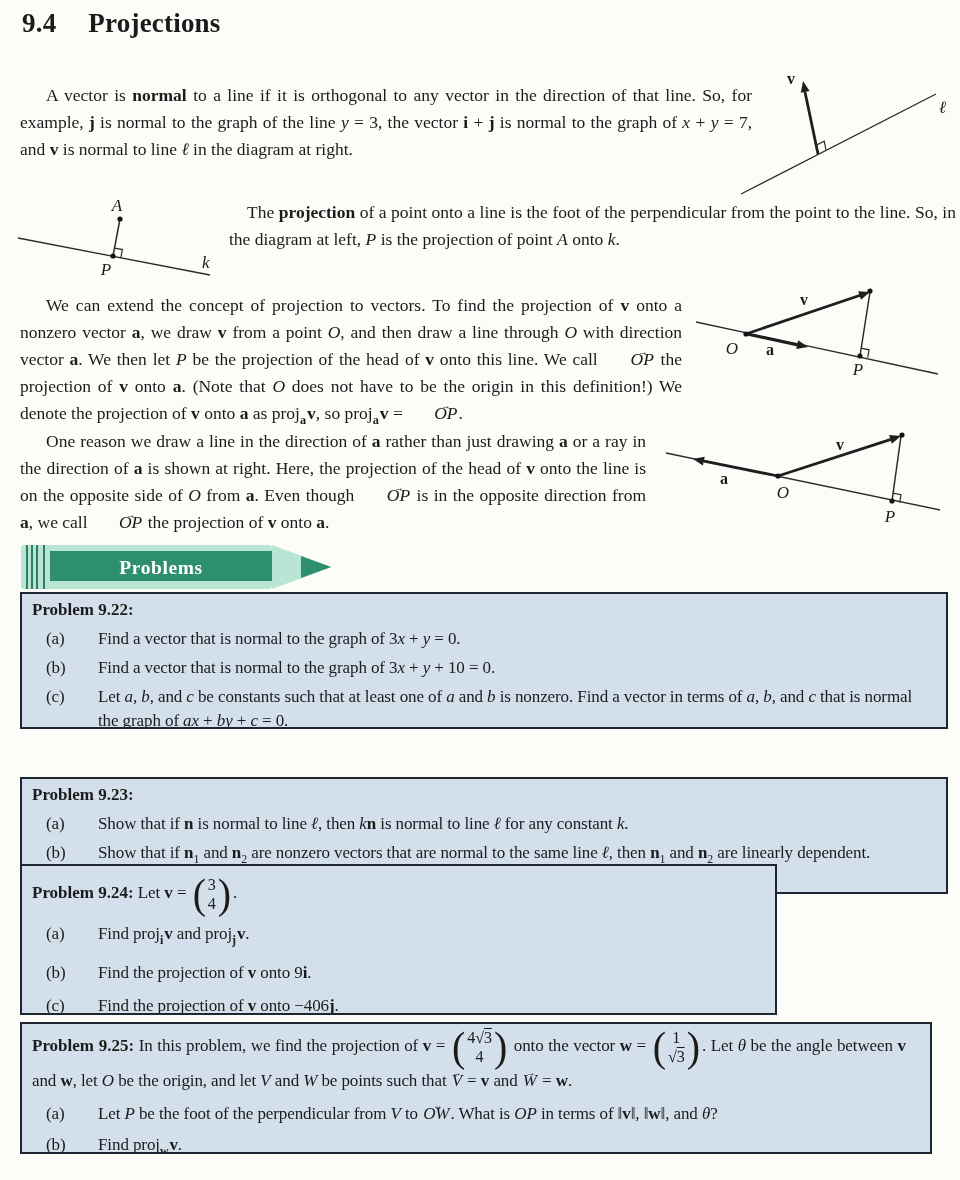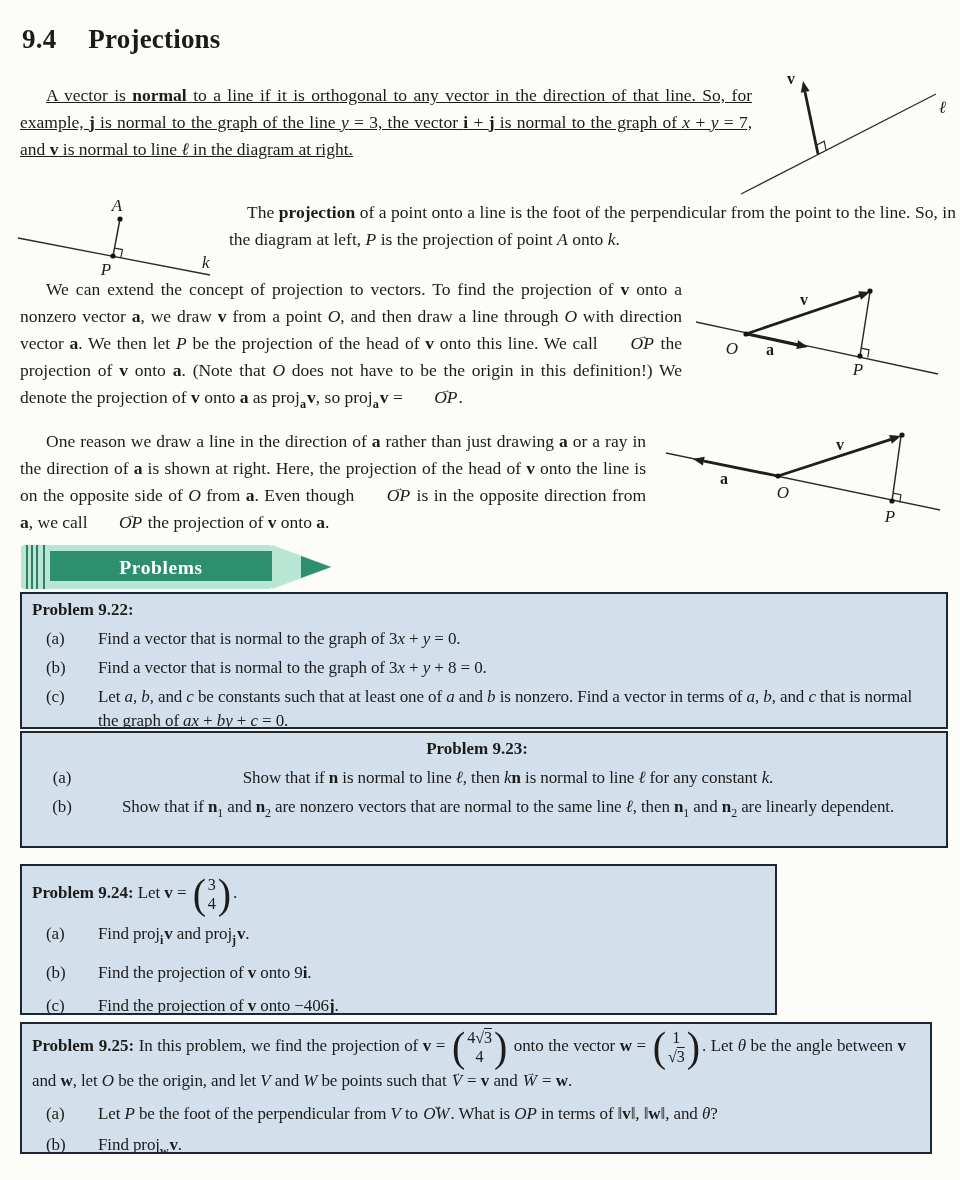--- a/index.html
+++ b/index.html
@@ -13,26 +13,26 @@
   *{box-sizing:border-box;}
   html,body{margin:0;padding:0;}
   body{
     width:960px;height:1180px;position:relative;overflow:hidden;
     background:var(--page-bg);color:var(--ink);
     font-family:"Liberation Serif","DejaVu Serif",serif;
     font-size:17.5px;
   }
   .abs{position:absolute;}
   
-  .h1{left:22px;top:24px;font-weight:bold;font-size:27px;display:flex;gap:32px;letter-spacing:0.2px;}
+  .h1{left:22px;top:8px;font-weight:bold;font-size:27px;display:flex;gap:32px;letter-spacing:0.2px;}
   
   .para{line-height:27px;text-align:justify;}
-  .p1{left:20px;top:82px;width:732px;text-indent:26px;text-decoration:underline;}
+  .p1{left:20px;top:82px;width:732px;text-indent:26px;}
   .p2{left:229px;top:199px;width:727px;text-indent:18px;}
-  .p3{left:20px;top:276px;width:906px;text-indent:26px;}
+  .p3{left:20px;top:292px;width:906px;text-indent:26px;}
   .p4{left:20px;top:428px;width:912px;text-indent:26px;}
   .sp3{float:right;width:244px;height:103px;}
   .sp4{float:right;width:286px;height:115px;}
   
   .sg-n{}
   .sg-b{font-weight:bold;}
   .sg-i{font-style:italic;}
   .sg-sub{font-size:0.7em;vertical-align:-0.4em;}
   .sg-subb{font-size:0.7em;vertical-align:-0.4em;font-weight:bold;margin-right:1px;}
   .sg-sqv{text-decoration:overline;}
@@ -65,21 +65,21 @@
     font-family:"Liberation Serif","DejaVu Serif",serif;}
   
   .pbox{left:20px;background:var(--box-bg);border:2px solid var(--box-border);
     padding:4px 24px 4px 10px;font-size:17px;overflow:hidden;letter-spacing:-0.1px;}
   .pbox .phead{font-weight:normal;line-height:24px;margin-bottom:5px;}
   .pbox .phead .sg-b{letter-spacing:0;}
   .pitem{display:flex;line-height:24px;margin-bottom:5px;}
   .pitem .plab{flex:none;width:46px;padding-left:14px;}
   .pitem .ptext{flex:1;padding-right:4px;margin-left:20px;}
   .box922{top:592px;width:928px;height:137px;}
-  .box923{top:731px;width:928px;height:117px;text-align:center;}
+  .box923{top:777px;width:928px;height:117px;}
   .box924{top:864px;width:757px;height:151px;}
   .box924 .phead{line-height:46px;margin-bottom:6px;}
   .box924 .pitem{margin-bottom:9px;}
   .box925{top:1022px;width:912px;height:132px;}
   .box925 .phead{line-height:30px;margin-bottom:6px;text-align:justify;}
   .box925 .pitem{margin-bottom:7px;}
 </style>
 </head>
 <body>
 
@@ -163,21 +163,21 @@
 </svg>
 
 <div class="abs pbox box922">
   <div class="phead"><span class="sg-b">Problem 9.22:</span></div>
   <div class="pitem">
     <span class="plab">(a)</span>
     <span class="ptext"><span class="sg-n">Find a vector that is normal to the graph of 3</span><span class="sg-i">x</span><span class="sg-n"> + </span><span class="sg-i">y</span><span class="sg-n"> = 0.</span></span>
   </div>
   <div class="pitem">
     <span class="plab">(b)</span>
-    <span class="ptext"><span class="sg-n">Find a vector that is normal to the graph of 3</span><span class="sg-i">x</span><span class="sg-n"> + </span><span class="sg-i">y</span><span class="sg-n"> + 8 = 0.</span></span>
+    <span class="ptext"><span class="sg-n">Find a vector that is normal to the graph of 3</span><span class="sg-i">x</span><span class="sg-n"> + </span><span class="sg-i">y</span><span class="sg-n"> + 10 = 0.</span></span>
   </div>
   <div class="pitem">
     <span class="plab">(c)</span>
     <span class="ptext"><span class="sg-n">Let </span><span class="sg-i">a</span><span class="sg-n">, </span><span class="sg-i">b</span><span class="sg-n">, and </span><span class="sg-i">c</span><span class="sg-n"> be constants such that at least one of </span><span class="sg-i">a</span><span class="sg-n"> and </span><span class="sg-i">b</span><span class="sg-n"> is nonzero. Find a vector in terms of </span><span class="sg-i">a</span><span class="sg-n">, </span><span class="sg-i">b</span><span class="sg-n">, and </span><span class="sg-i">c</span><span class="sg-n"> that is normal the graph of </span><span class="sg-i">ax</span><span class="sg-n"> + </span><span class="sg-i">by</span><span class="sg-n"> + </span><span class="sg-i">c</span><span class="sg-n"> = 0.</span></span>
   </div>
 </div>
 
 <div class="abs pbox box923">
   <div class="phead"><span class="sg-b">Problem 9.23:</span></div>
   <div class="pitem">

